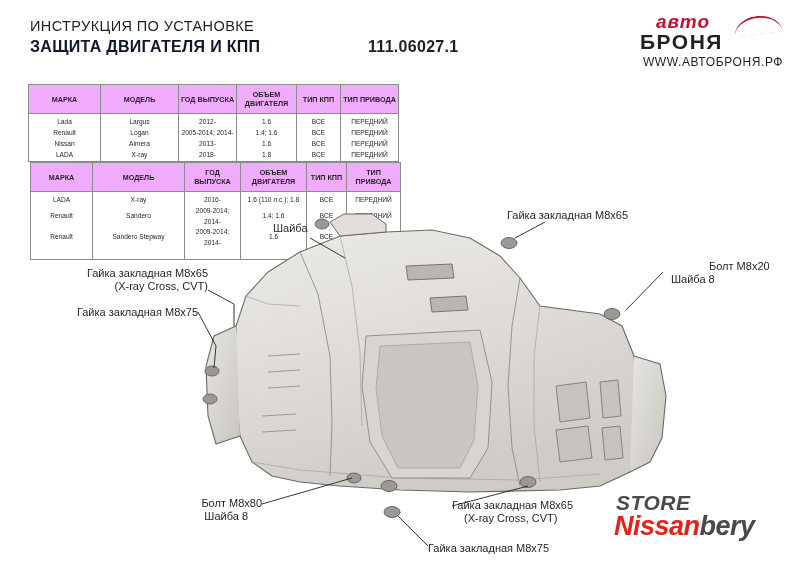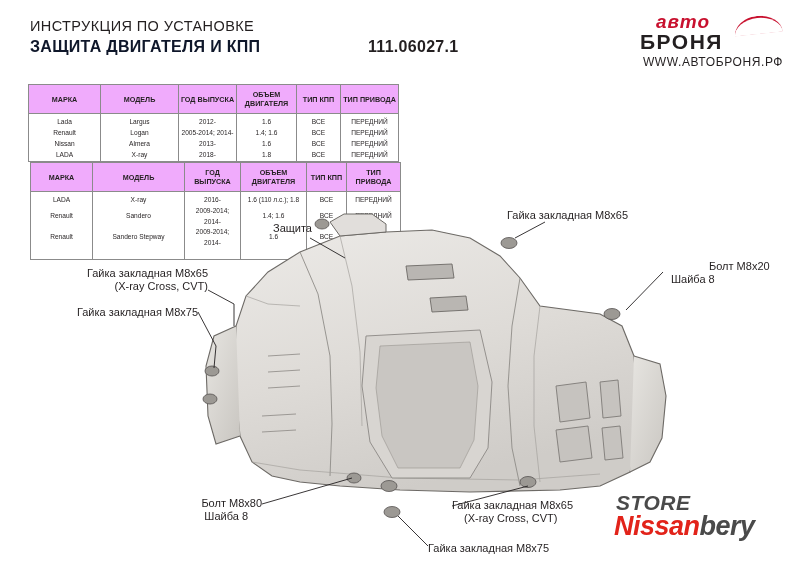--- a/index.html
+++ b/index.html
@@ -422,21 +422,21 @@
         <path d="M198,126 L216,160 L214,182"></path>
 
         <path d="M262,318 L352,292"></path>
 
         <path d="M452,320 L528,300"></path>
 
         <path d="M428,360 L398,330"></path>
       </g>
     </svg>
 
-    <div class="lbl" style="left:273px; top:36px;">Защита</div>
+    <div class="lbl" style="left:273px; top:36px;">Шайба</div>
     <div class="lbl" style="left:507px; top:23px;">Гайка закладная М8х65</div>
     <div class="lbl" style="left:663px; top:74px;padding-left:46px;">Болт М8х20</div>
     <div class="lbl" style="left:671px; top:87px;">Шайба 8</div>
 
     <div class="lbl rt" style="left:0px; top:81px; width:208px;">Гайка закладная М8х65</div>
     <div class="lbl rt" style="left:0px; top:94px; width:208px;">(X-ray Cross, CVT)</div>
     <div class="lbl rt" style="left:0px; top:120px; width:198px;">Гайка закладная М8х75</div>
 
     <div class="lbl rt" style="left:0px; top:311px; width:262px;">Болт М8х80</div>
     <div class="lbl rt" style="left:0px; top:324px; width:248px;">Шайба 8</div>

